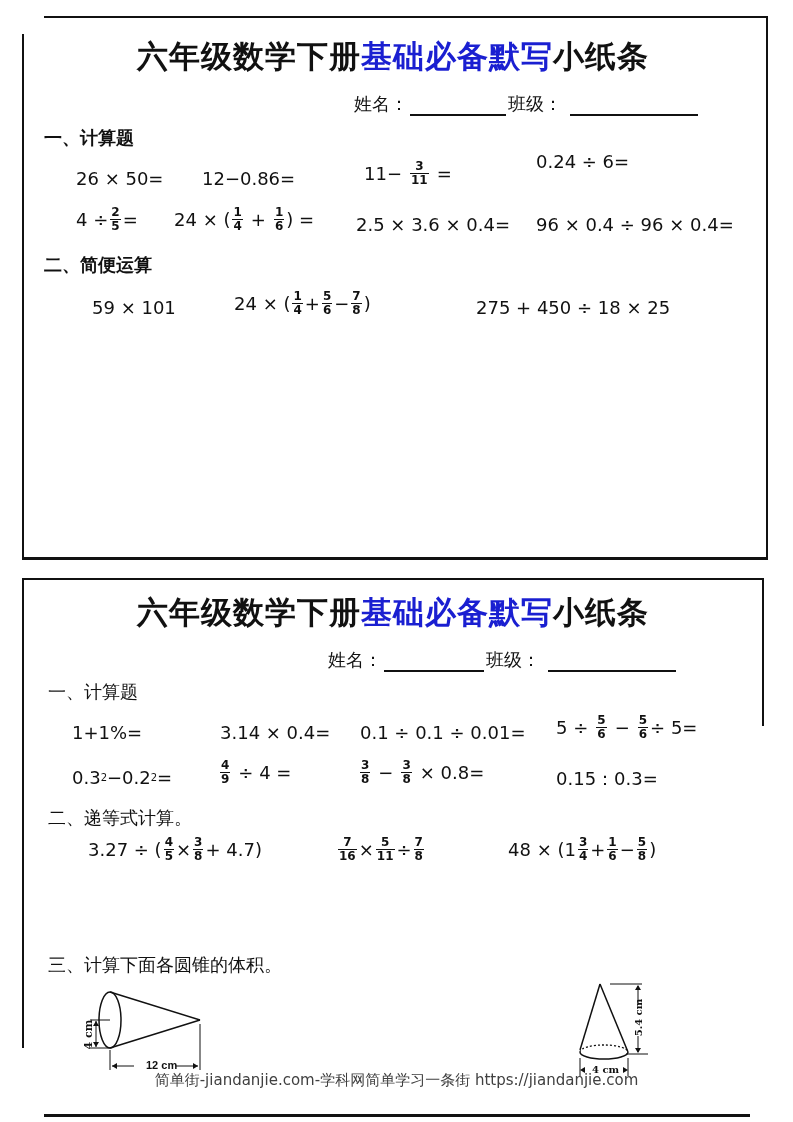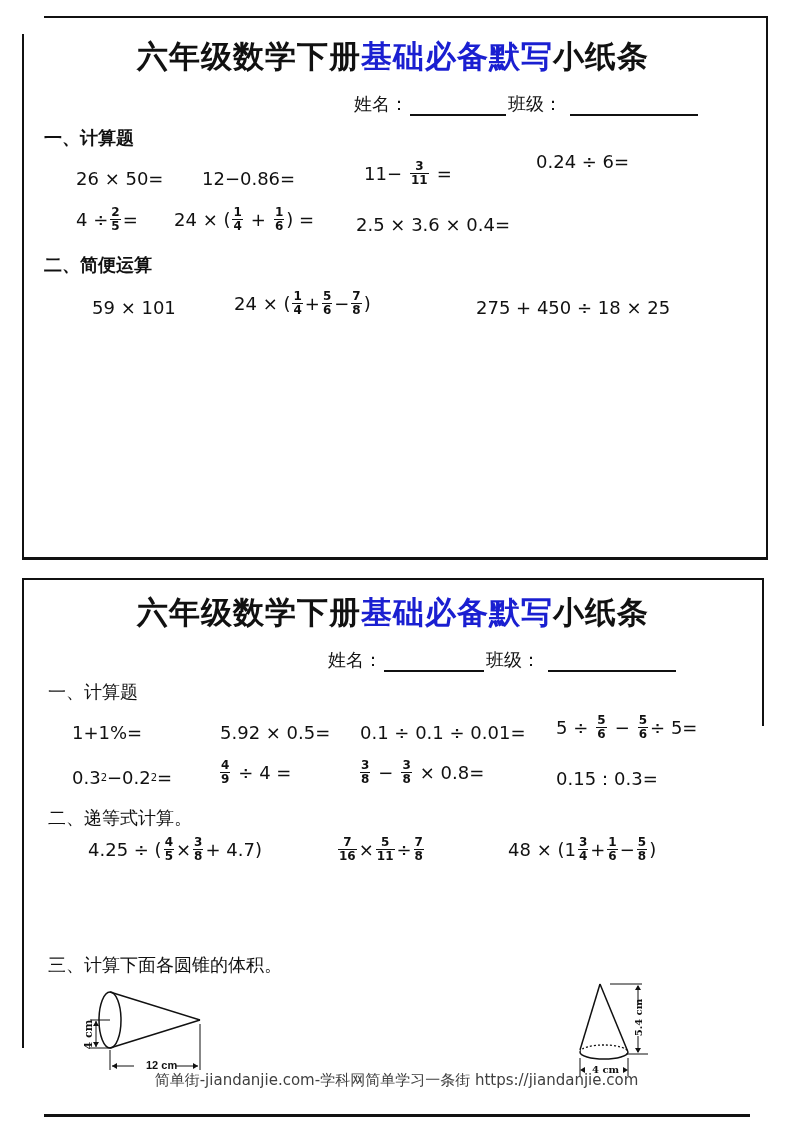--- a/index.html
+++ b/index.html
@@ -80,20 +80,21 @@
       <span class="sp"></span>
     <span>+</span>
       <span class="sp"></span>
     <span class="frac">
         <span class="n">1</span>
         <span class="d">6</span>
       </span>
     <span>)  =</span>
   </div>
   <div class="expr" style="left:334px; top:198px;">2.5 × 3.6 × 0.4=</div>
+  <div class="expr" style="left:514px; top:198px;">96 × 0.4 ÷ 96 × 0.4=</div>
 
   <div class="sec" style="left:22px; top:237px;">二、简便运算</div>
 
   <div class="expr" style="left:70px; top:281px;">59 × 101</div>
   <div class="expr" style="left:212px; top:274px;">
     <span>24 ×  (</span>
     <span class="frac">
         <span class="n">1</span>
         <span class="d">4</span>
       </span>
@@ -123,21 +124,21 @@
     <span>六年级数学下册</span><span class="hl">基础必备默写</span><span>小纸条</span>
   </div>
 
   <div class="namerow" style="left:306px; top:70px;">
     <span>姓名：</span><span class="blank" style="width:100px;"></span><span>班级：</span><span class="blank" style="width:128px; margin-left:8px;"></span>
   </div>
 
   <div class="sec light" style="left:26px; top:102px;">一、计算题</div>
 
   <div class="expr" style="left:50px; top:144px;">1+1%=</div>
-  <div class="expr" style="left:198px; top:144px;">5.92 × 0.5=</div>
+  <div class="expr" style="left:198px; top:144px;">3.14 × 0.4=</div>
   <div class="expr" style="left:338px; top:144px;">0.1 ÷ 0.1 ÷ 0.01=</div>
   <div class="expr" style="left:534px; top:136px;">
     <span>5 ÷</span>
       <span class="sp"></span>
     <span class="frac">
         <span class="n">5</span>
         <span class="d">6</span>
       </span>
       <span class="sp"></span>
     <span>−</span>
@@ -177,21 +178,21 @@
         <span class="d">8</span>
       </span>
       <span class="sp"></span>
     <span>×  0.8=</span>
   </div>
   <div class="expr" style="left:534px; top:189px;">0.15：0.3=</div>
 
   <div class="sec light" style="left:26px; top:228px;">二、递等式计算。</div>
 
   <div class="expr" style="left:66px; top:258px;">
-    <span>4.25 ÷ (</span>
+    <span>3.27 ÷ (</span>
     <span class="frac">
         <span class="n">4</span>
         <span class="d">5</span>
       </span>
     <span>×</span>
     <span class="frac">
         <span class="n">3</span>
         <span class="d">8</span>
       </span>
     <span>+ 4.7)</span>

